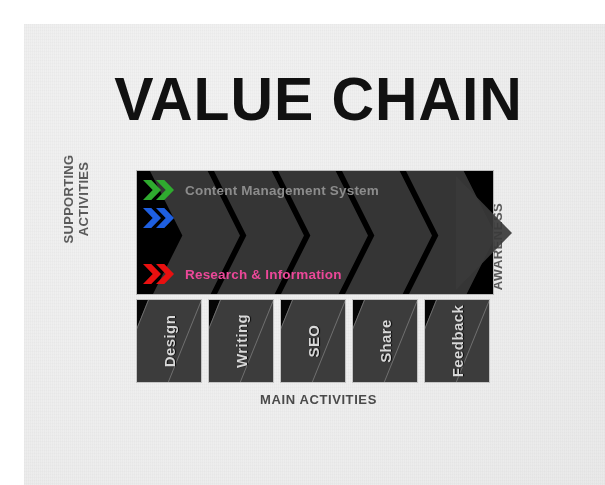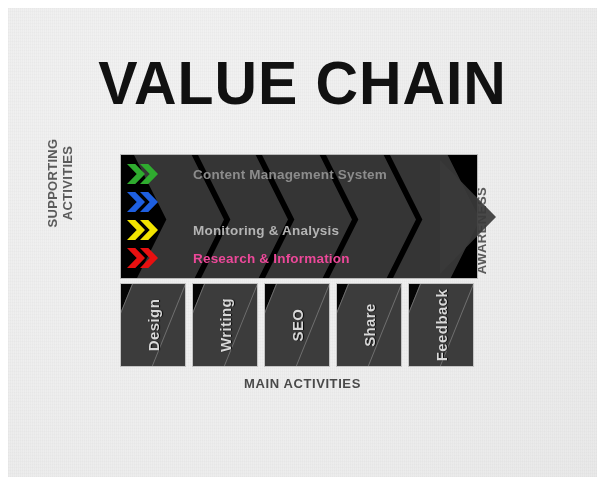--- a/index.html
+++ b/index.html
@@ -7,21 +7,21 @@
     width:605px;height:485px;
     background:#ffffff;
     font-family:"Liberation Sans", sans-serif;
     overflow:hidden;
   }
   #slide{
     position:relative;
     width:605px;height:485px;
     background:#ffffff;
     box-sizing:border-box;
-    padding:8px;
+    padding:24px;
   }
   #canvas{
     position:relative;
     width:589px;height:469px;
     background:
       repeating-linear-gradient(0deg, rgba(0,0,0,0.013) 0px, rgba(0,0,0,0.013) 1px, rgba(255,255,255,0.0) 1px, rgba(255,255,255,0.0) 3px),
       repeating-linear-gradient(90deg, rgba(0,0,0,0.015) 0px, rgba(0,0,0,0.015) 1px, rgba(255,255,255,0.0) 1px, rgba(255,255,255,0.0) 2px),
       radial-gradient(circle at 30% 25%, #f2f2f2 0%, #eeeeee 55%, #e9e9e9 100%);
     overflow:hidden;
   }
@@ -123,21 +123,20 @@
     inset:0;
     background:currentColor;
     -webkit-clip-path:polygon(0 0, 46% 0, 100% 50%, 46% 100%, 0 100%, 54% 50%);
     clip-path:polygon(0 0, 46% 0, 100% 50%, 46% 100%, 0 100%, 54% 50%);
   }
   .srow .slabel{
     font-weight:700;
     font-size:13.5px;
     letter-spacing:0.2px;
     white-space:nowrap;
-    margin-left:24px;
   }
 
   
   #main-row{
     position:absolute;
     left:112px; top:275px;
     width:358px; height:84px;
   }
   .mbox{
     position:absolute;
@@ -236,27 +235,20 @@
               <i></i>
             </span>
             <span class="slabel" style="color: rgb(140, 140, 140);">Content Management System</span>
           </div>
           <div class="srow" style="top: 34px;">
             <span class="chev2" style="color: rgb(30, 95, 224);">
               <i></i>
               <i></i>
             </span>
           </div>
-          <div class="srow" style="top: 62px;">
-            <span class="chev2" style="color: rgb(242, 228, 0);">
-              <i></i>
-              <i></i>
-            </span>
-            <span class="slabel" style="color: rgb(180, 180, 180);">Monitoring &amp; Analysis</span>
-          </div>
           <div class="srow" style="top: 90px;">
             <span class="chev2" style="color: rgb(232, 16, 16);">
               <i></i>
               <i></i>
             </span>
             <span class="slabel" style="color: #ec4899;">Research &amp; Information</span>
           </div>
         </div>
     </div>
 

